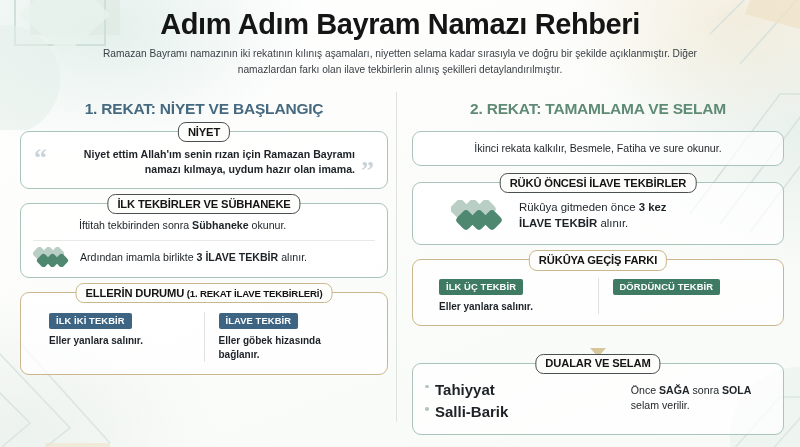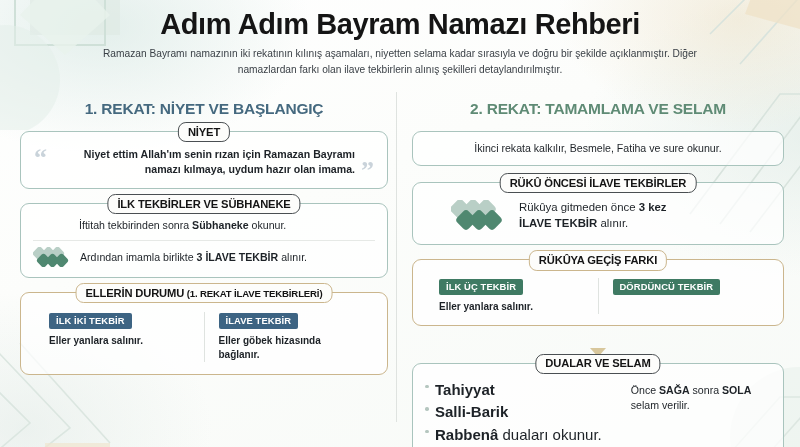--- a/index.html
+++ b/index.html
@@ -272,21 +272,20 @@
 
     <div class="arrow" style="margin-top:2px;"></div>
 
     <div class="card c-teal" style="padding-top:15px;padding-bottom:10px;">
       <div class="badge b-dark">DUALAR VE SELAM</div>
       <div class="dual">
         <div class="left">
           <ul class="bul">
             <li><b>Tahiyyat</b><span></span></li>
             <li><b>Salli-Barik</b><span></span></li>
-            <li><b>Rabbenâ</b><span> duaları okunur.</span></li>
           </ul>
         </div>
         <div class="right">
           <div class="row-txt">
             <span>Önce </span><b>SAĞA</b><span> sonra </span><b>SOLA</b>
           </div>
           <div class="row-txt">selam verilir.</div>
         </div>
       </div>
     </div>

